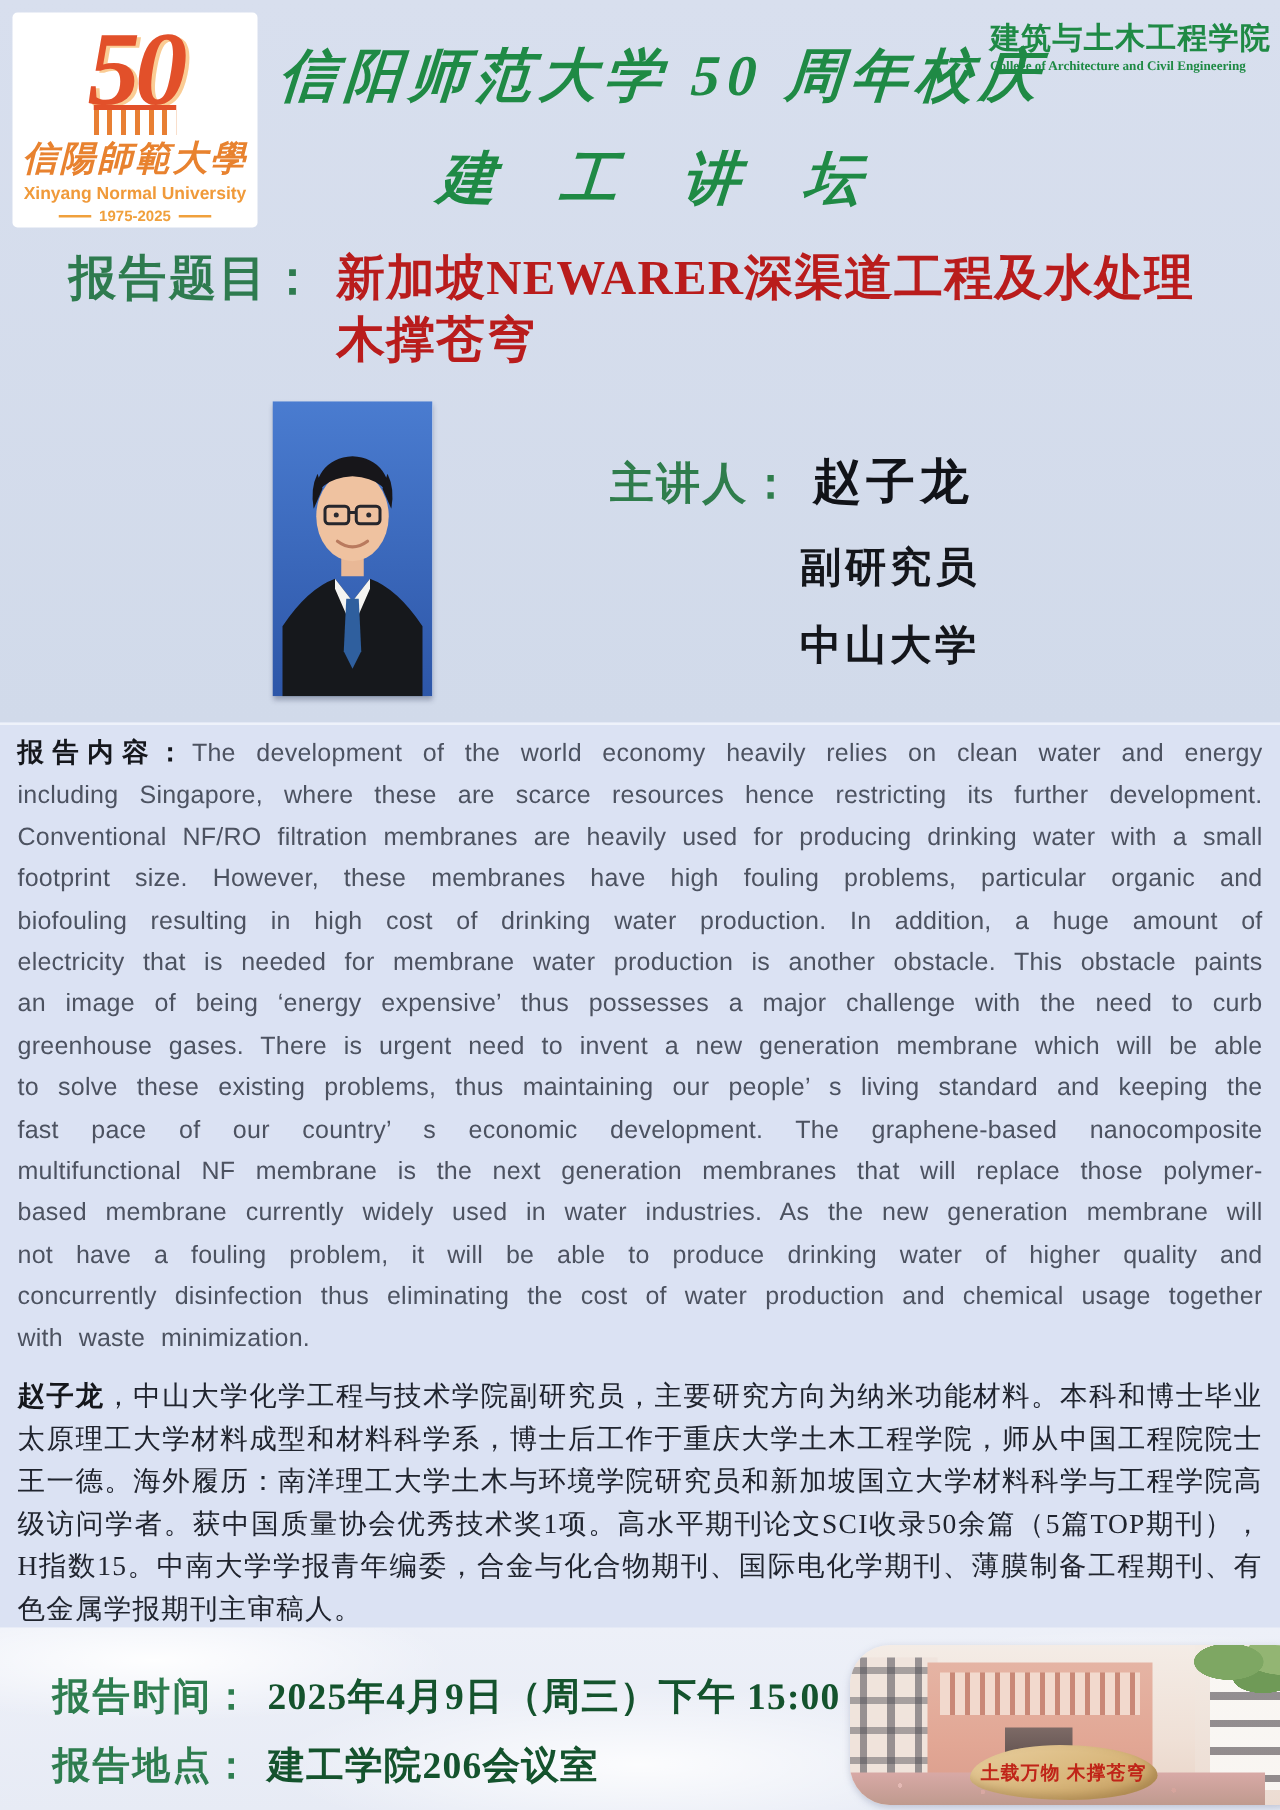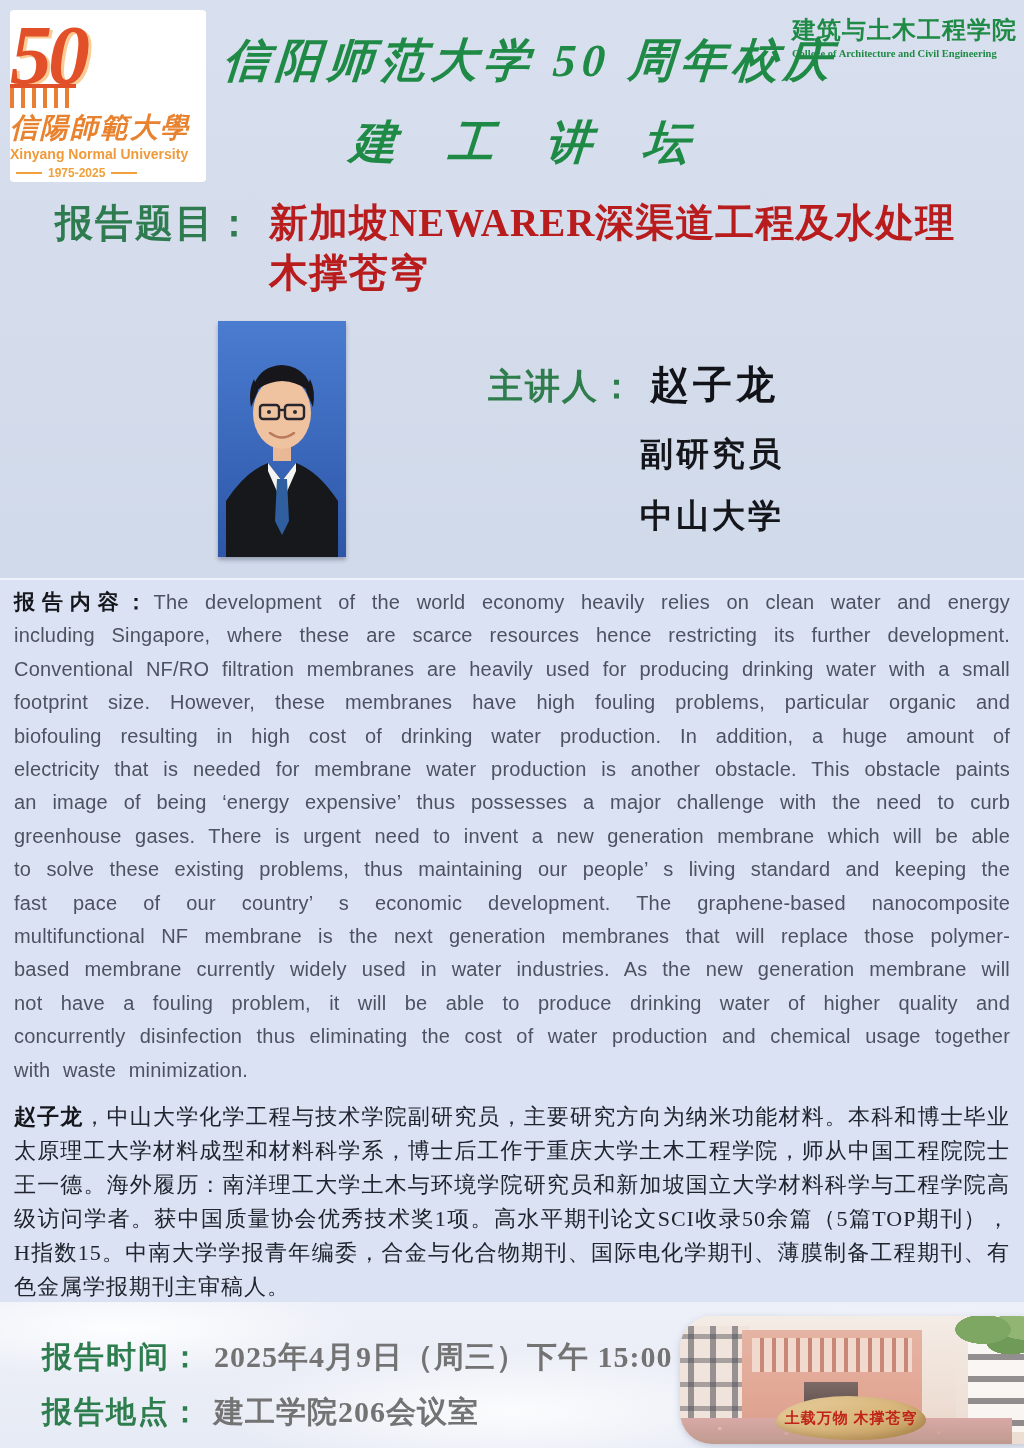--- a/index.html
+++ b/index.html
@@ -10,21 +10,21 @@
   .band-mid{top:578px;height:724px;background:#dbe2f3;border-top:2px solid #eef2fa;}
   .band-bottom{top:1302px;height:146px;
      background:
        radial-gradient(ellipse 340px 70px at 12% 18%, rgba(255,255,255,.95), transparent 70%),
        radial-gradient(ellipse 420px 90px at 50% 75%, rgba(255,255,255,.85), transparent 70%),
        radial-gradient(ellipse 300px 60px at 88% 30%, rgba(255,255,255,.7), transparent 70%),
        linear-gradient(180deg,#edf0f8,#e7ebf5);}
 
   
   .logo{position:absolute;left:10px;top:10px;width:196px;height:172px;background:#fff;border-radius:4px;
-        display:flex;flex-direction:column;justify-content:center;line-height:1;}
+        display:flex;flex-direction:column;align-items:center;justify-content:center;line-height:1;}
   .logo-50{font-family:"Liberation Serif",serif;font-style:italic;font-weight:800;font-size:84px;
         color:#e2502a;text-shadow:3px 2px 0 rgba(246,162,60,.55);letter-spacing:-4px;}
   .logo-gate{margin-top:-14px;width:66px;height:20px;border-top:4px solid #e2502a;
         background:repeating-linear-gradient(90deg,#e87f33 0 4px,transparent 4px 11px);}
   .logo-cn{margin-top:6px;font-family:"Liberation Serif",serif;font-style:italic;font-weight:700;
         font-size:28px;color:#e8822f;letter-spacing:2px;}
   .logo-en{margin-top:5px;font-weight:700;font-size:14px;color:#f09a3a;letter-spacing:0;}
   .logo-years{margin-top:6px;font-weight:700;font-size:12px;color:#f0a03c;display:flex;align-items:center;}
   .logo-years::before,.logo-years::after{content:"";display:inline-block;width:26px;height:2px;background:#f0a03c;margin:0 6px;}
 
@@ -60,21 +60,21 @@
   
   .bio{position:absolute;left:14px;top:1100px;width:996px;margin:0;font-family:"Liberation Serif",serif;
         font-size:22px;line-height:34px;color:#20242e;text-align:justify;text-align-last:left;letter-spacing:1px;}
   .bio-name{font-weight:700;color:#15171c;}
 
   
   .when,.where{position:absolute;left:30px;display:flex;align-items:baseline;font-family:"Liberation Serif",serif;font-weight:700;margin-left:12px;}
   .when{top:1337px;}
   .where{top:1392px;text-align:center;}
   .foot-label{font-size:30px;color:#2e7d4f;letter-spacing:2px;}
-  .foot-value{margin-left:12px;font-size:30px;color:#737373;letter-spacing:1px;}
+  .foot-value{margin-left:12px;font-size:30px;color:#14532d;letter-spacing:1px;}
 
   
   .campus{position:absolute;left:680px;top:1316px;width:372px;height:128px;border-radius:32px;overflow:hidden;
         background:linear-gradient(180deg,#f4ece6 0%,#efe0d6 60%,#e8d3c6 100%);box-shadow:0 2px 6px rgba(120,130,160,.35);text-align:center;}
   .bldg-left{position:absolute;left:0;top:10px;width:70px;height:95px;background:#f0e4dc;
         background-image:repeating-linear-gradient(90deg,transparent 0 8px,rgba(60,60,70,.55) 8px 14px,transparent 14px 22px),
                          repeating-linear-gradient(180deg,transparent 0 8px,rgba(60,60,70,.45) 8px 13px,transparent 13px 24px);
         background-blend-mode:normal;opacity:.9;}
   .bldg-main{position:absolute;left:62px;top:14px;width:180px;height:114px;
         background:linear-gradient(180deg,#e5b4a4 0%,#e2a795 55%,#d99c8b 100%);}

